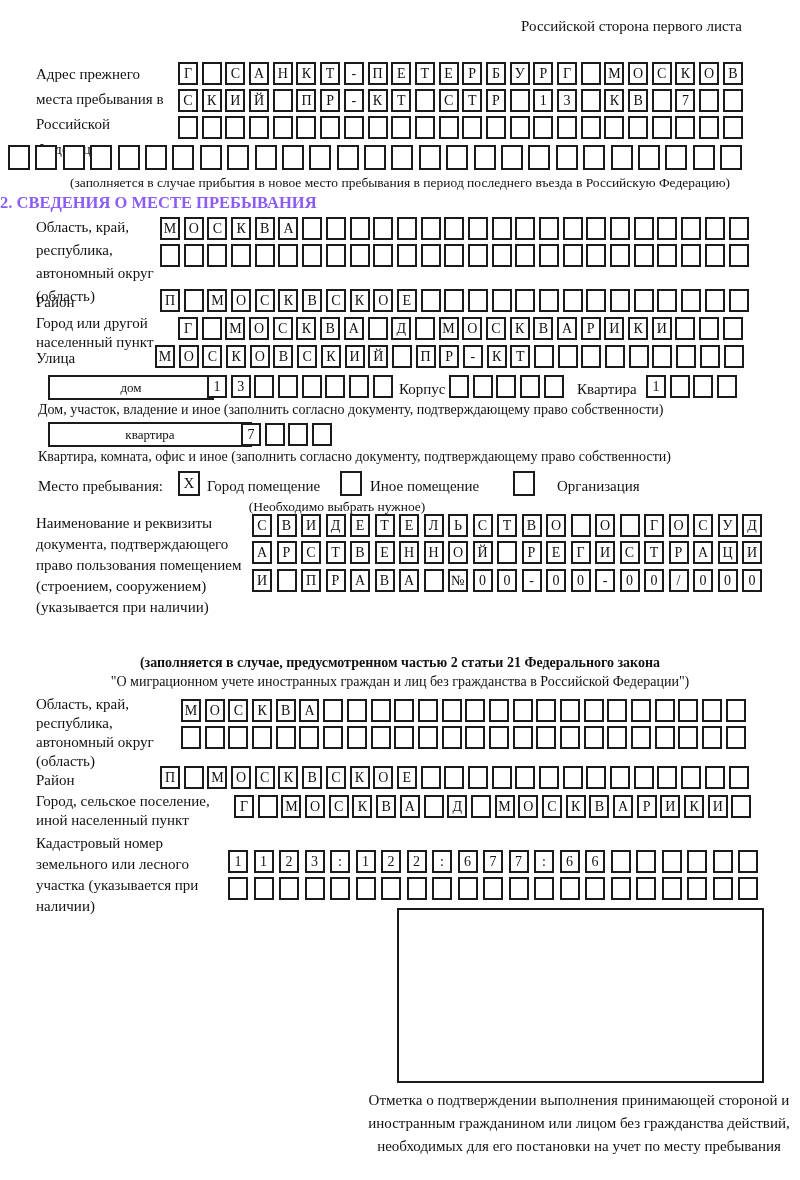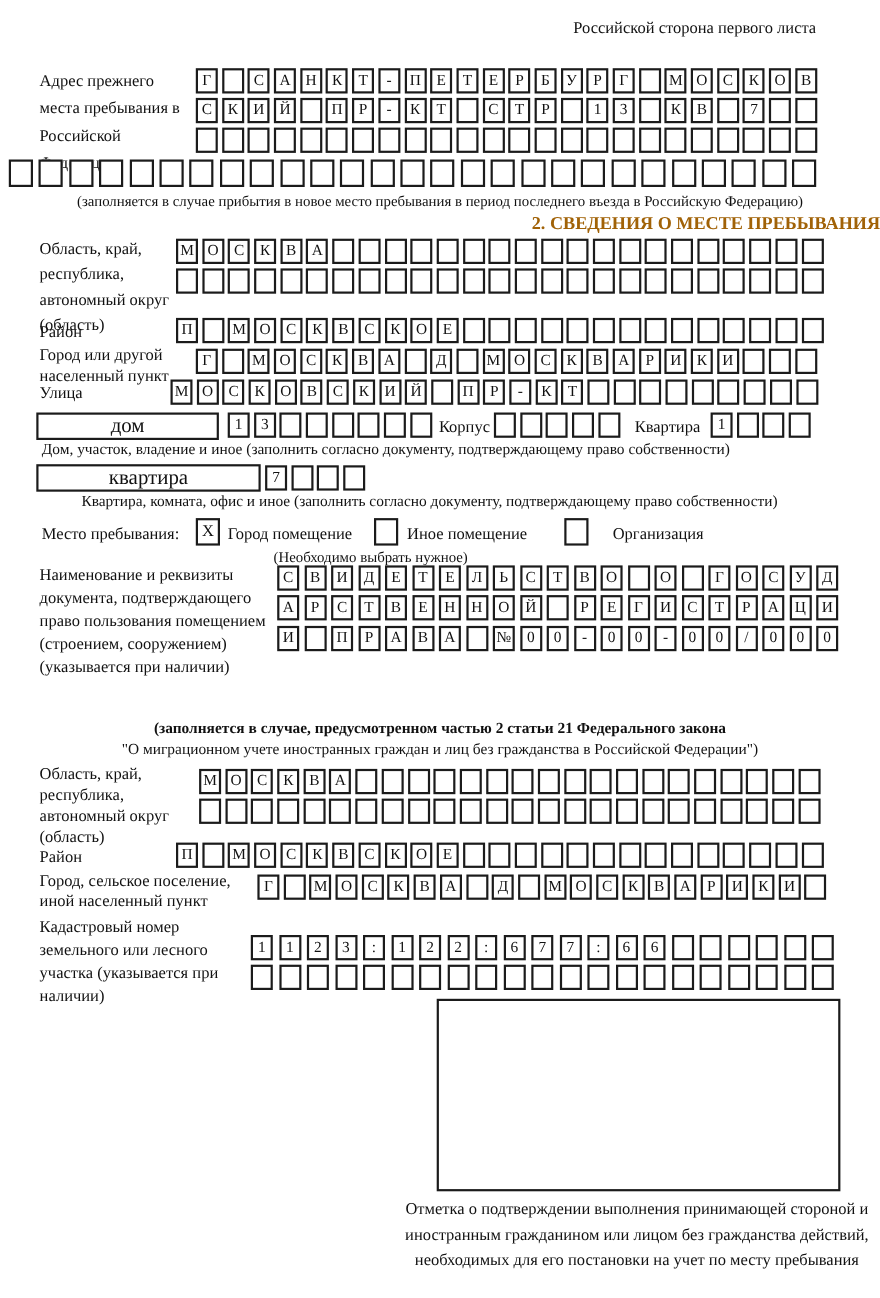--- a/index.html
+++ b/index.html
@@ -10,26 +10,26 @@
   .lbl.lh21{line-height:21px;}
   .lbl.lh19{line-height:19px;}
   .boxrow{position:absolute;display:flex;gap:3.7px;}
   .boxrow.g45{gap:4.5px;}
   .boxrow.g55{gap:5.5px;}
   .boxrow.wide{gap:5.4px;}
   .cell{box-sizing:border-box;flex:0 0 20px;width:20px;height:23px;border:2px solid #1b1b1b;
         display:flex;align-items:center;justify-content:center;font-size:14px;background:#fff;}
   .boxrow.wide .cell{flex-basis:22px;width:22px;height:25px;}
   .wbox{position:absolute;box-sizing:border-box;border:2px solid #1b1b1b;height:25px;
-        display:flex;align-items:center;justify-content:center;font-size:19px;background:#fff;}
+        display:flex;align-items:center;justify-content:center;font-size:13px;background:#fff;margin-left:15px;}
   .cbox{position:absolute;box-sizing:border-box;width:22px;height:25px;border:2px solid #1b1b1b;
         display:flex;align-items:center;justify-content:center;font-size:15px;background:#fff;}
   .cap{position:absolute;font-size:13.5px;color:#111;}
   .cap.center{left:0;right:0;text-align:center;}
-  .title{position:absolute;left:0;right:0;text-align:right;font-weight:bold;font-size:16.5px;color:#a16207;}
+  .title{position:absolute;left:0;right:0;text-align:left;font-weight:bold;font-size:16.5px;color:#8b5cf6;}
   .note14{font-size:14px;}
   .stampbox{position:absolute;box-sizing:border-box;border:2px solid #1b1b1b;background:#fff;}
   .stampcap{position:absolute;text-align:center;font-size:15px;line-height:23px;}
   .hdr{position:absolute;font-size:15px;}
 </style>
 </head>
 <body>
 
 <div class="page">
 
@@ -317,21 +317,21 @@
     </div>
   <div class="cap" style="left:38px;top:402px;font-size:14px;">Дом, участок, владение и иное (заполнить согласно документу, подтверждающему право собственности)</div>
 
   <div class="wbox" style="left:33px;top:422px;width:204px;">квартира</div>
   <div class="boxrow" style="left:241px;top:423px;">
       <span class="cell">7</span>
       <span class="cell"></span>
       <span class="cell"></span>
       <span class="cell"></span>
     </div>
-  <div class="cap" style="left:38px;top:449px;font-size:14px;margin-left:36px;">Квартира, комната, офис и иное (заполнить согласно документу, подтверждающему право собственности)</div>
+  <div class="cap" style="left:38px;top:449px;font-size:14px;">Квартира, комната, офис и иное (заполнить согласно документу, подтверждающему право собственности)</div>
 
   <div class="lbl" style="left:38px;top:474px;">Место пребывания:</div>
   <div class="cbox" style="left:178px;top:471px;">X</div>
   <div class="lbl" style="left:207px;top:474px;">Город помещение</div>
   <div class="cbox" style="left:340px;top:471px;"></div>
   <div class="lbl" style="left:370px;top:474px;">Иное помещение</div>
   <div class="cbox" style="left:513px;top:471px;"></div>
   <div class="lbl" style="left:557px;top:474px;">Организация</div>
   <div class="cap" style="left:237px;top:499px;width:200px;text-align:center;">(Необходимо выбрать нужное)</div>
 

